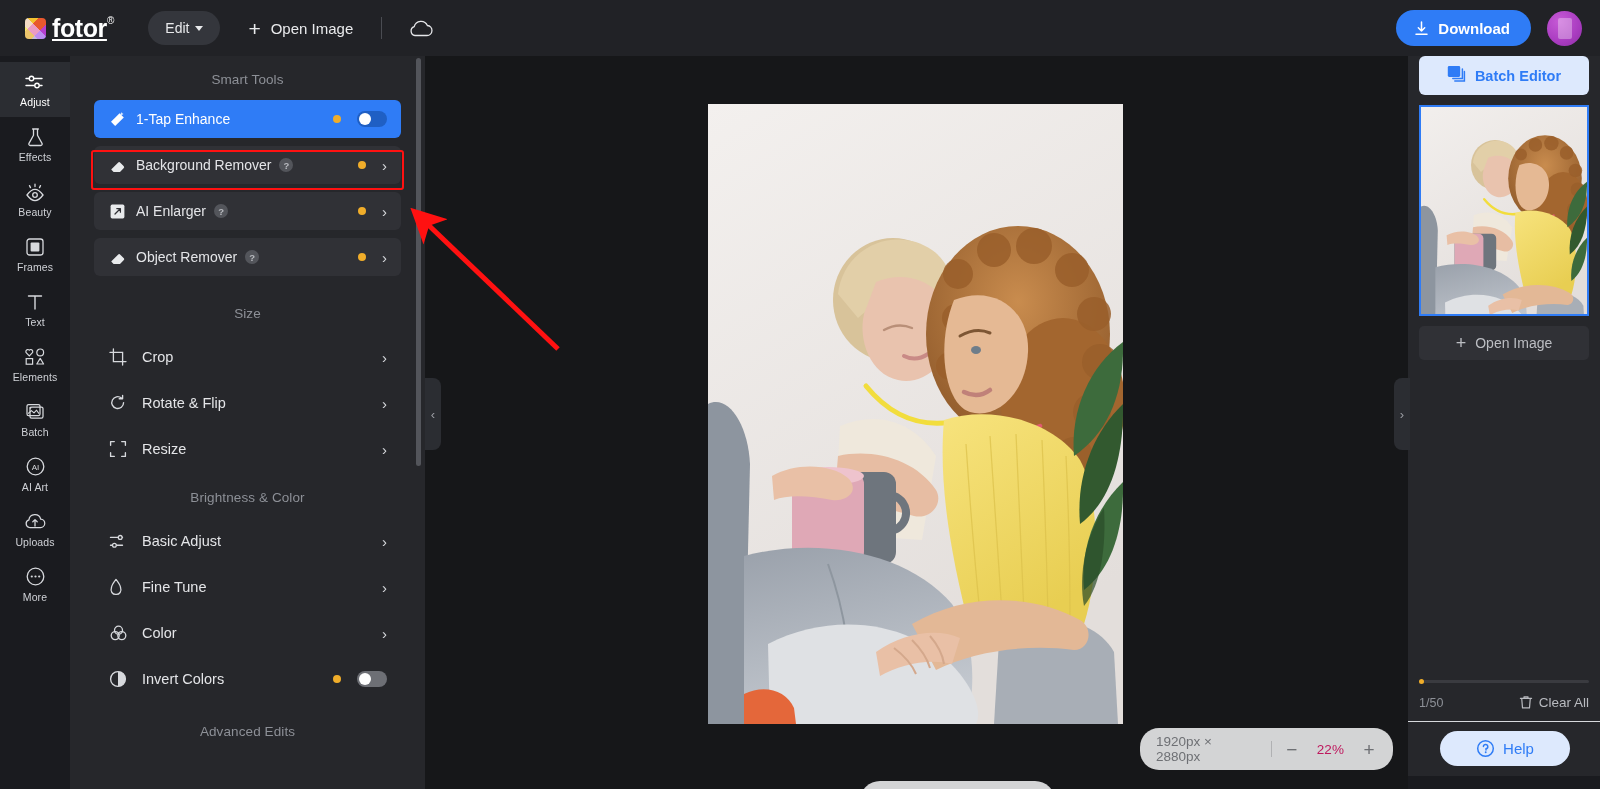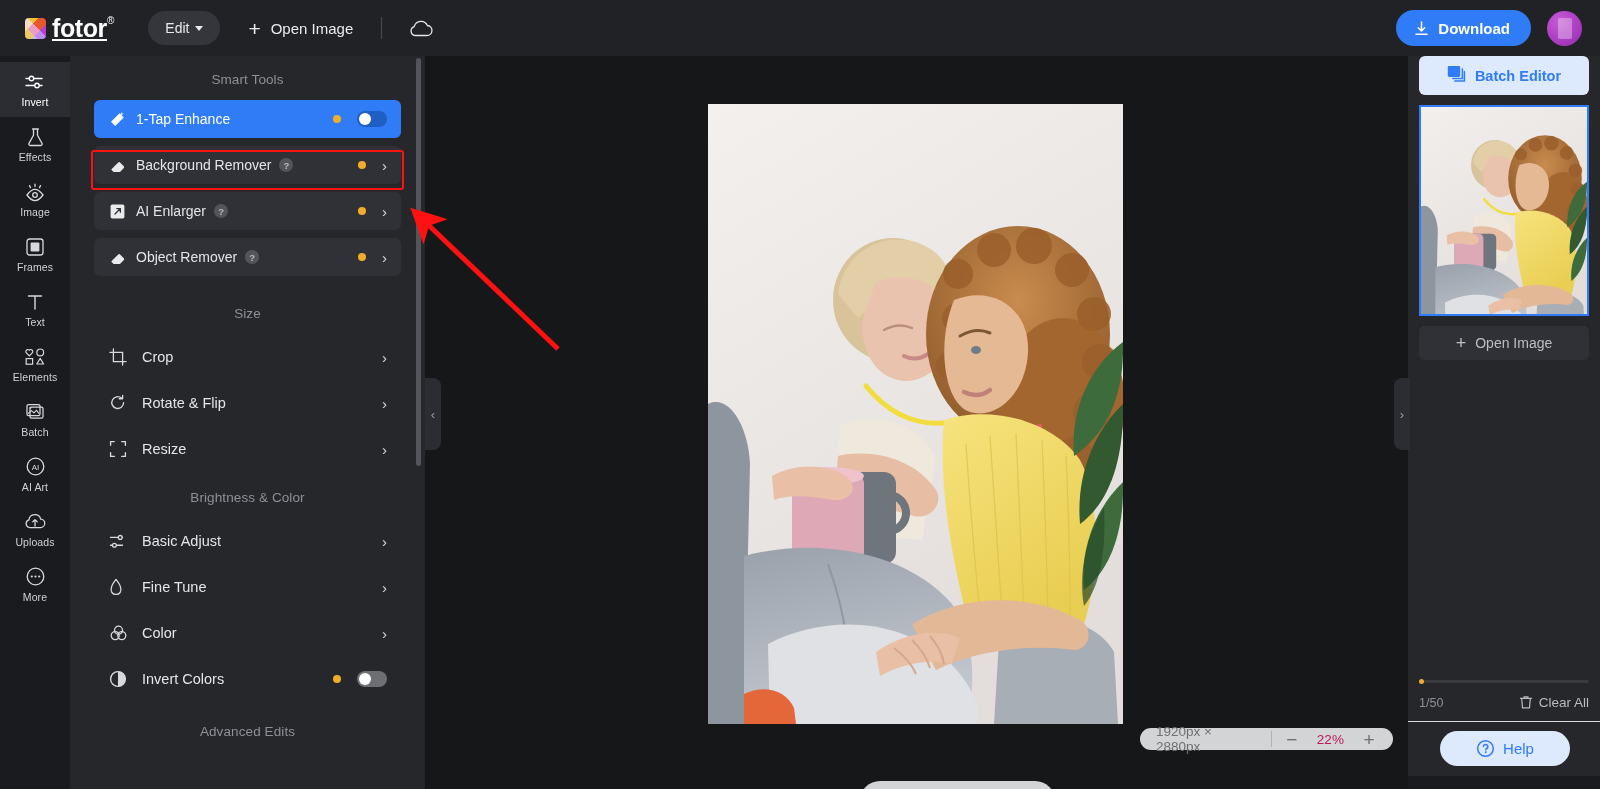--- a/index.html
+++ b/index.html
@@ -141,21 +141,21 @@
   .edge-tab.left { left: 425px; top: 378px; border-radius: 0 8px 8px 0; }
   .edge-tab.right { left: 1394px; top: 378px; border-radius: 8px 0 0 8px; }
 
   .hist-bar {
     position:absolute; left: 435px; top: 725px; width: 195px; height: 40px;
     background:#d3d4d5; border-radius: 20px; display:flex; align-items:center;
     justify-content:space-around; z-index: 29;
   }
 
   .zoom-bar {
-    position:absolute; left: 1140px; top: 728px; width: 253px; height: 22px;
+    position:absolute; left: 1140px; top: 728px; width: 253px; height: 42px;
     background:#d3d4d5; border-radius: 19px; display:flex; align-items:center;
     padding: 0 16px; gap: 12px; z-index: 29;
   }
   .zoom-dims { color:#6e7074; font-size:13.5px; }
   .zoom-sep { width:1px; height:16px; background:#b0b1b3; }
   .zoom-minus, .zoom-plus { color:#6e7074; font-size:19px; line-height:1; cursor:pointer; width:16px; text-align:center; }
   .zoom-pct { color:#be185d; font-size:13.5px; width: 38px; text-align:center; }
 
   
   .rpanel {
@@ -240,42 +240,42 @@
   <div class="rail">
 
     <div class="rail-item active">
       <span class="rail-ic">
         <svg width="22" height="16" viewBox="0 0 22 16">
             <path d="M2 4.5h16M2 11.5h16" stroke="#fff" stroke-width="1.4" stroke-linecap="round"></path>
             <circle cx="7.5" cy="4.5" r="2.2" fill="#2b2d32" stroke="#fff" stroke-width="1.4"></circle>
             <circle cx="13" cy="11.5" r="2.2" fill="#2b2d32" stroke="#fff" stroke-width="1.4"></circle>
           </svg>
       </span>
-      <span class="rail-label">Invert</span>
+      <span class="rail-label">Adjust</span>
     </div>
 
     <div class="rail-item">
       <span class="rail-ic">
         <svg width="19" height="20" viewBox="0 0 19 20">
             <path d="M7.5 2v6.2L3 16.4a1.4 1.4 0 0 0 1.2 2.1h10.6a1.4 1.4 0 0 0 1.2-2.1L11.5 8.2V2" fill="none" stroke="#d7d9dd" stroke-width="1.3" stroke-linejoin="round"></path>
             <path d="M6.6 2h5.8" stroke="#d7d9dd" stroke-width="1.3" stroke-linecap="round"></path>
           </svg>
       </span>
       <span class="rail-label">Effects</span>
     </div>
 
     <div class="rail-item">
       <span class="rail-ic">
         <svg width="22" height="20" viewBox="0 0 22 20">
             <path d="M3 13c3-4 5.5-5.6 8-5.6S16 9 19 13c-3 4-5.5 5.6-8 5.6S6 17 3 13Z" fill="none" stroke="#d7d9dd" stroke-width="1.3"></path>
             <circle cx="11" cy="13" r="2.3" fill="none" stroke="#d7d9dd" stroke-width="1.3"></circle>
             <path d="M11 2.2v2.3M5.5 3.6l1 2M16.5 3.6l-1 2" stroke="#d7d9dd" stroke-width="1.3" stroke-linecap="round"></path>
           </svg>
       </span>
-      <span class="rail-label">Image</span>
+      <span class="rail-label">Beauty</span>
     </div>
 
     <div class="rail-item">
       <span class="rail-ic">
         <svg width="20" height="20" viewBox="0 0 20 20">
             <rect x="2" y="2" width="16" height="16" rx="2.5" fill="none" stroke="#d7d9dd" stroke-width="1.3"></rect>
             <rect x="5.6" y="5.6" width="8.8" height="8.8" rx="1" fill="#d7d9dd"></rect>
           </svg>
       </span>
       <span class="rail-label">Frames</span>

